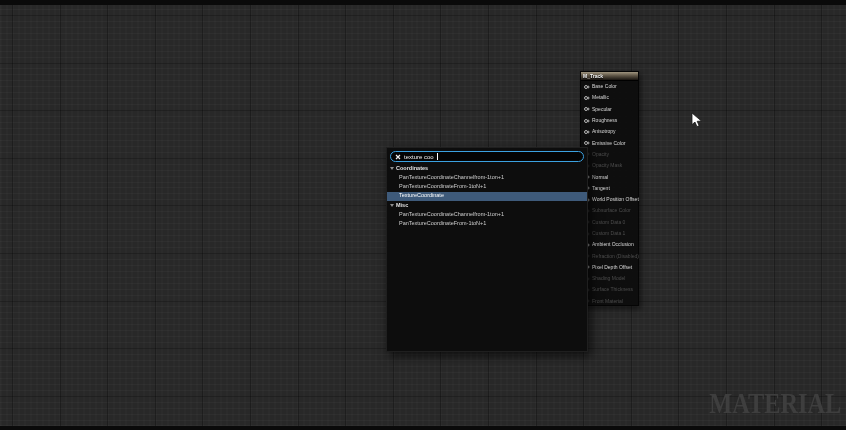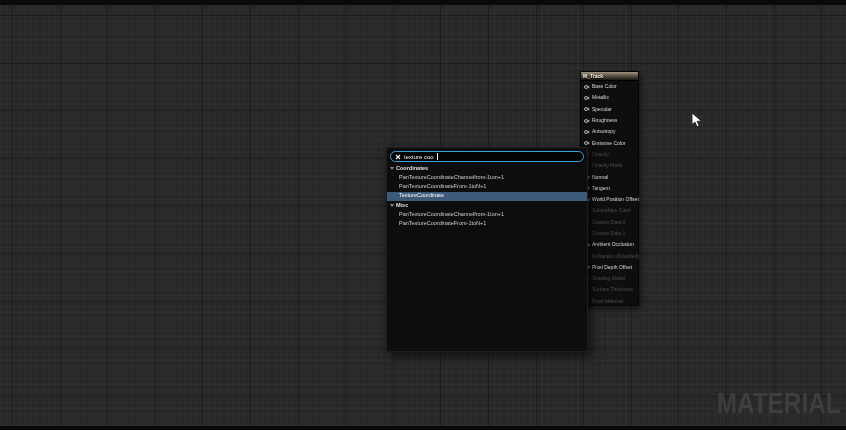--- a/index.html
+++ b/index.html
@@ -5,21 +5,21 @@
   html,body{margin:0;padding:0;background:#000;}
   #stage{position:relative;width:846px;height:430px;overflow:hidden;
     font-family:"Liberation Sans",sans-serif;background:#0a0a0a;}
   
   #canvas{position:absolute;left:0;top:5px;width:846px;height:421px;background-color:#282828;
     background-image:
       repeating-linear-gradient(to right, rgba(0,0,0,0.32) 0 1px, transparent 1px 47.6px),
       repeating-linear-gradient(to bottom, rgba(0,0,0,0.32) 0 1px, transparent 1px 47.6px),
       repeating-linear-gradient(to right, rgba(255,255,255,0.028) 0 1px, transparent 1px 5.95px),
       repeating-linear-gradient(to bottom, rgba(255,255,255,0.028) 0 1px, transparent 1px 5.95px);
-    background-position:12px 0,0 10px,0.5px 0,0 4px;}
+    background-position:12px 0,0 10px,0.5px 0,0 4px;font-family:Liberation Serif, serif;}
   .bar{position:absolute;left:0;width:846px;background:#0a0a0a;}
   #bar-top{top:0;height:5px;}
   #bar-bottom{bottom:0;height:4px;}
   #watermark{position:absolute;right:5px;bottom:8px;font-size:29px;font-weight:bold;
     color:#3e3e3e;letter-spacing:0px;transform:scaleX(0.84);transform-origin:right bottom;
     line-height:1;user-select:none;}
   
   #node{position:absolute;left:580px;top:71px;width:59px;height:235px;background:rgba(14,14,14,0.96);
     border:1px solid #050505;box-sizing:border-box;box-shadow:2px 3px 6px rgba(0,0,0,0.5);z-index:3;}
   #node-header{height:8px;background:linear-gradient(#a0957f 0%, #5e5546 45%, #181410 100%);

